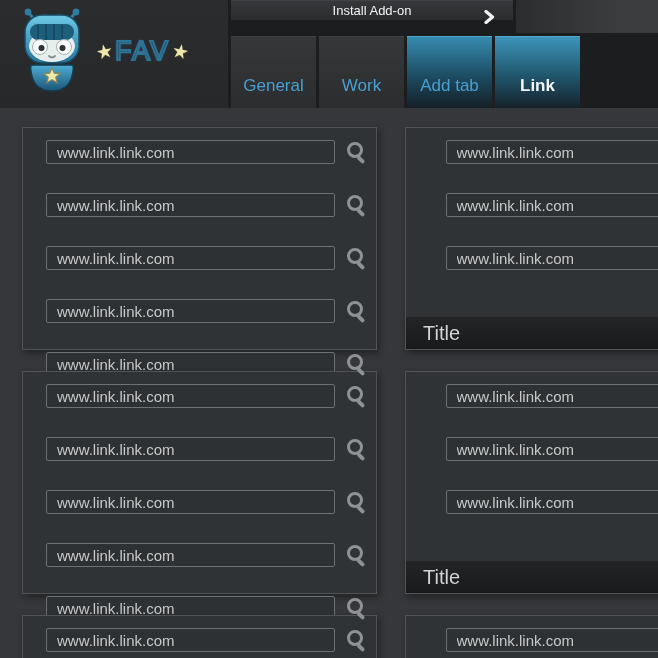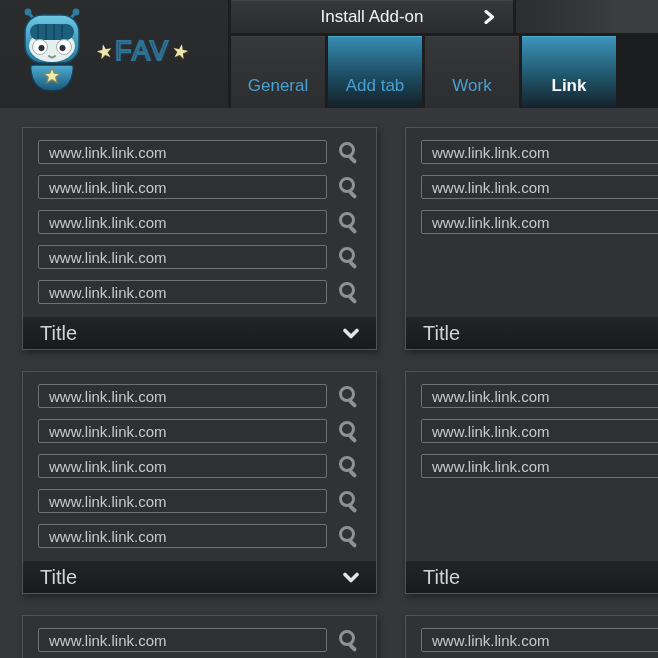--- a/index.html
+++ b/index.html
@@ -33,41 +33,41 @@
     text-shadow:0 0 4px rgba(46,130,170,.35);
     padding:0 2px;
   }
   .sync {
     font-size:34px; font-weight:bold; letter-spacing:1px; line-height:.95;
     color:#1b3d50; -webkit-text-stroke:2px #2e7296;
     text-shadow:0 0 4px rgba(46,130,170,.35);
   }
 
   .install-btn {
-    position:absolute; left:231px; top:0; width:282px; height:33px;
+    position:absolute; left:231px; top:0; width:282px; height:20px;
     background:linear-gradient(180deg,#36373a 0%,#2b2c2e 100%);
     border:none; border-top:1px solid #404244;
-    color:#f2f3f4; font-size:17px; font-family:inherit;
+    color:#f2f3f4; font-size:13px; font-family:inherit;
     cursor:pointer; text-align:center;
   }
   .install-btn .chev-right {
     position:absolute; right:18px; top:9px;
   }
 
   .header-topright {
     position:absolute; left:516px; top:0; width:142px; height:33px;
     background:linear-gradient(90deg,#2b2d2e 0%,#3a3c3e 70%);
   }
 
   .tabs {
     position:absolute; left:231px; top:36px; height:72px;
     display:flex; gap:3px;
   }
   .tab {
-    width:94px; height:72px; flex-shrink:0;
+    width:85px; height:72px; flex-shrink:0;
     display:flex; align-items:flex-end; justify-content:center;
     padding-bottom:12px; cursor:pointer;
     background:linear-gradient(180deg,#353738 0%,#2b2d2e 100%);
     border-top:1px solid #404244;
     color:#48a0d2; font-size:17px;
   }
   .tab.teal {
     background:linear-gradient(180deg,#368bb0 0%,#1e4f66 52%,#141f27 100%);
     border-top:1px solid #4fa9ca;
     color:#48a0d2;
@@ -81,21 +81,21 @@
   .main { padding:19px 0 0 22px; display:flex; gap:28px; }
   .col { display:flex; flex-direction:column; gap:21px; width:355px; flex-shrink:0; }
 
   .panel {
     width:355px; height:223px; flex-shrink:0;
     background:#303335;
     border:1px solid #515457;
     box-shadow:2px 3px 7px rgba(0,0,0,.4);
     display:flex; flex-direction:column;
   }
-  .links { padding:12px 0 0 15px; display:flex; flex-direction:column; gap:11px; }
+  .links { padding:12px 0 0 15px; display:flex; flex-direction:column; gap:29px;align-items:center; }
   .link-row { display:flex; align-items:center; height:24px; }
   .link-input {
     width:289px; height:24px; flex-shrink:0;
     background:#2e3133; border:1px solid #6e7173; border-radius:2px;
     color:#c7c9ca; font-size:15px; padding:0 10px;
     font-family:inherit; outline:none;
   }
   .search-icon {
     margin-left:10px; width:23px; height:23px;
     position:relative; display:inline-block; flex-shrink:0; cursor:pointer;
@@ -167,25 +167,25 @@
       <path d="M2 1.5 L8.5 7 L2 12.5" stroke="#f2f3f4" stroke-width="3.2" fill="none" stroke-linecap="round" stroke-linejoin="round"></path>
     </svg>
   </button>
 
   <div class="header-topright"></div>
 
   <div class="tabs">
     <div class="tab">
       <span>General</span>
     </div>
+    <div class="tab">
+      <span>Work</span>
+    </div>
     <div class="tab teal">
       <span>Add tab</span>
-    </div>
-    <div class="tab">
-      <span>Work</span>
     </div>
     <div class="tab teal selected">
       <span>Link</span>
     </div>
   </div>
 </div>
 
 <div class="main">
 
   <div class="col">

